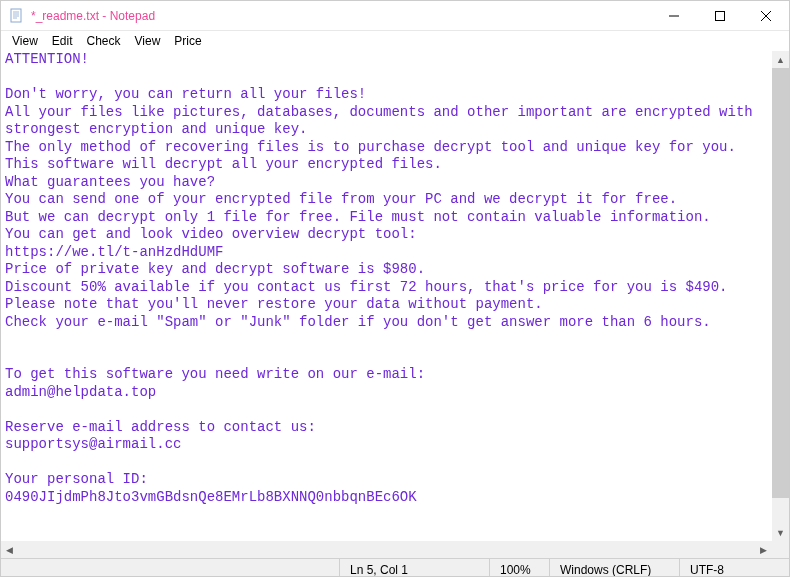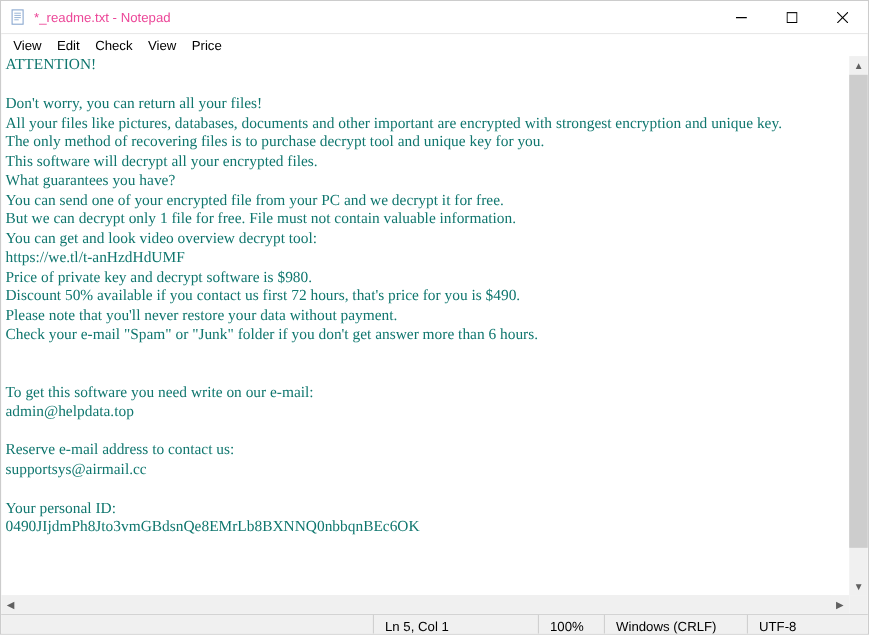--- a/index.html
+++ b/index.html
@@ -52,27 +52,27 @@
 .menu-item {
   padding: 1px 7px;
   cursor: default;
 }
 .content {
   height: 507px;
   overflow: hidden;
   position: relative;
 }
 .text-area {
-  font-family: Liberation Serif, serif;
+  font-family: Liberation Mono, monospace;
   font-size: 14px;
   line-height: 17.5px;
   padding: 0 4px;
   white-space: pre-wrap;
   word-wrap: break-word;
-  color: #0f766e;
+  color: #6d28d9;
   height: 100%;
 }
 .scrollbar-h {
   position: absolute;
   bottom: 0;
   left: 0;
   right: 17px;
   height: 17px;
   background: #f0f0f0;
   display: flex;

